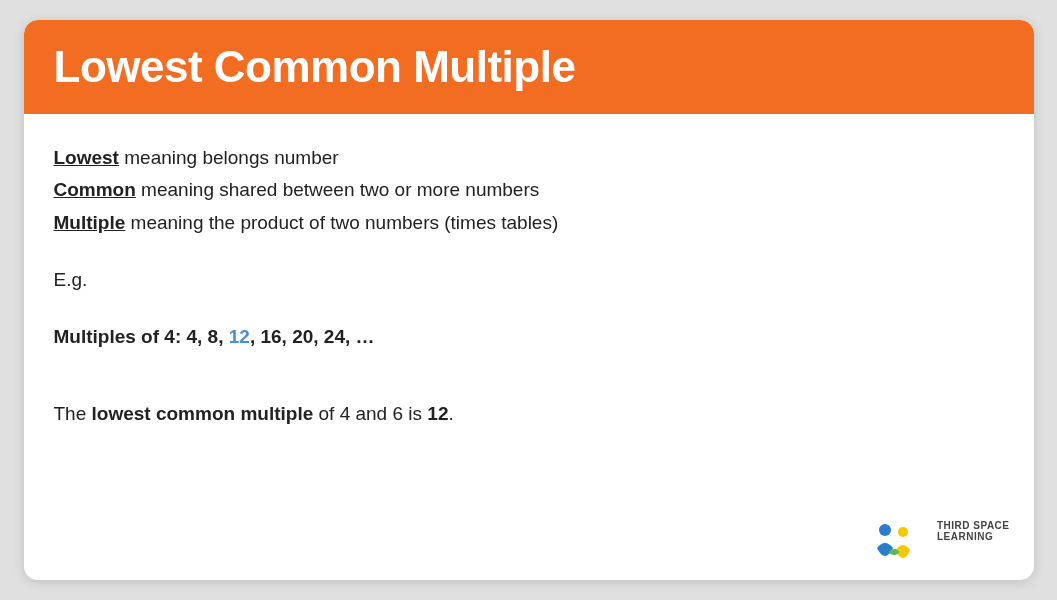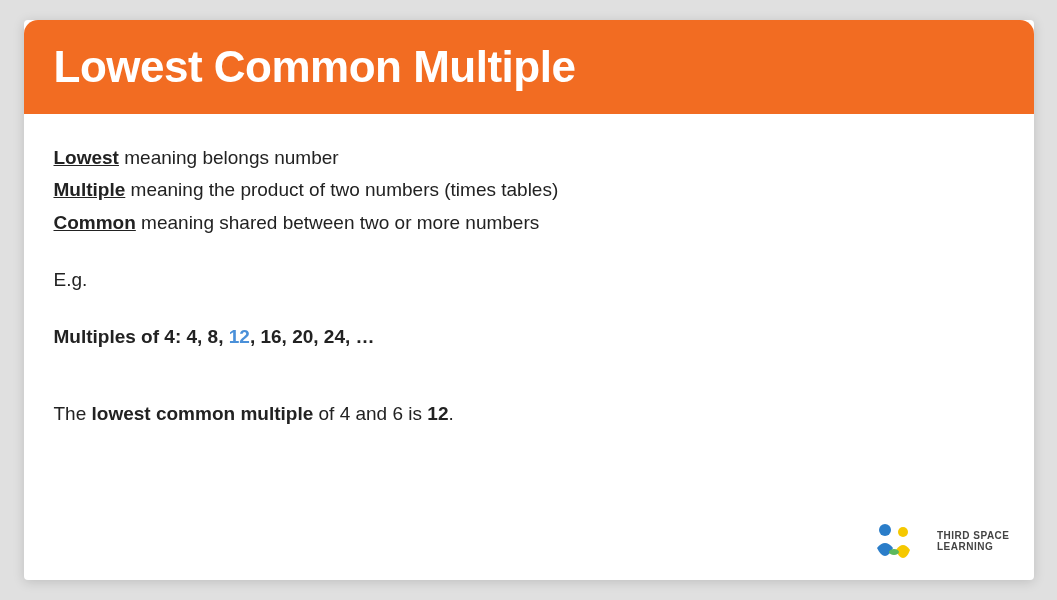--- a/index.html
+++ b/index.html
@@ -11,21 +11,21 @@
       align-items: center;
       justify-content: center;
       background: #e0e0e0;
       font-family: Arial, sans-serif;
     }
 
     .card {
       width: 1010px;
       height: 560px;
       background: #ffffff;
-      border-radius: 4px;
+      border-radius: 14px;
       overflow: hidden;
       box-shadow: 0 2px 12px rgba(0,0,0,0.15);
       display: flex;
       flex-direction: column;
     }
 
     .header {
       background: #f26c22;
       padding: 22px 30px 22px 30px;
       border-radius: 14px 14px 0 0;
@@ -100,21 +100,21 @@
 
     .conclusion strong {
       font-weight: 800;
     }
 
     .logo-area {
       position: absolute;
       bottom: 18px;
       right: 24px;
       display: flex;
-      align-items: center;
+      align-items: flex-start;
       gap: 12px;
     }
 
     .logo-icon {
       width: 52px;
       height: 42px;
     }
 
     .logo-text {
       display: flex;
@@ -140,24 +140,24 @@
   </div>
 
   <div class="content">
 
 
     <div class="definitions">
       <p>
         <span class="def-term">Lowest</span><span> meaning belongs number</span>
       </p>
       <p>
-        <span class="def-term">Multiple</span><span> meaning the product of two numbers (times tables)</span>
+        <span class="def-term">Common</span><span> meaning shared between two or more numbers</span>
       </p>
       <p>
-        <span class="def-term">Common</span><span> meaning shared between two or more numbers</span>
+        <span class="def-term">Multiple</span><span> meaning the product of two numbers (times tables)</span>
       </p>
     </div>
 
     <div class="examples">
       <p class="eg-label">E.g.</p>
       <p class="multiples-line">
         <span>Multiples of 4: 4, 8, </span><span class="highlight-blue">12</span><span>, 16, 20, 24, …</span>
       </p>
       <p class="conclusion">
         <span>The </span><strong>lowest common multiple</strong><span> of 4 and 6 is </span><strong>12</strong><span>.</span>

